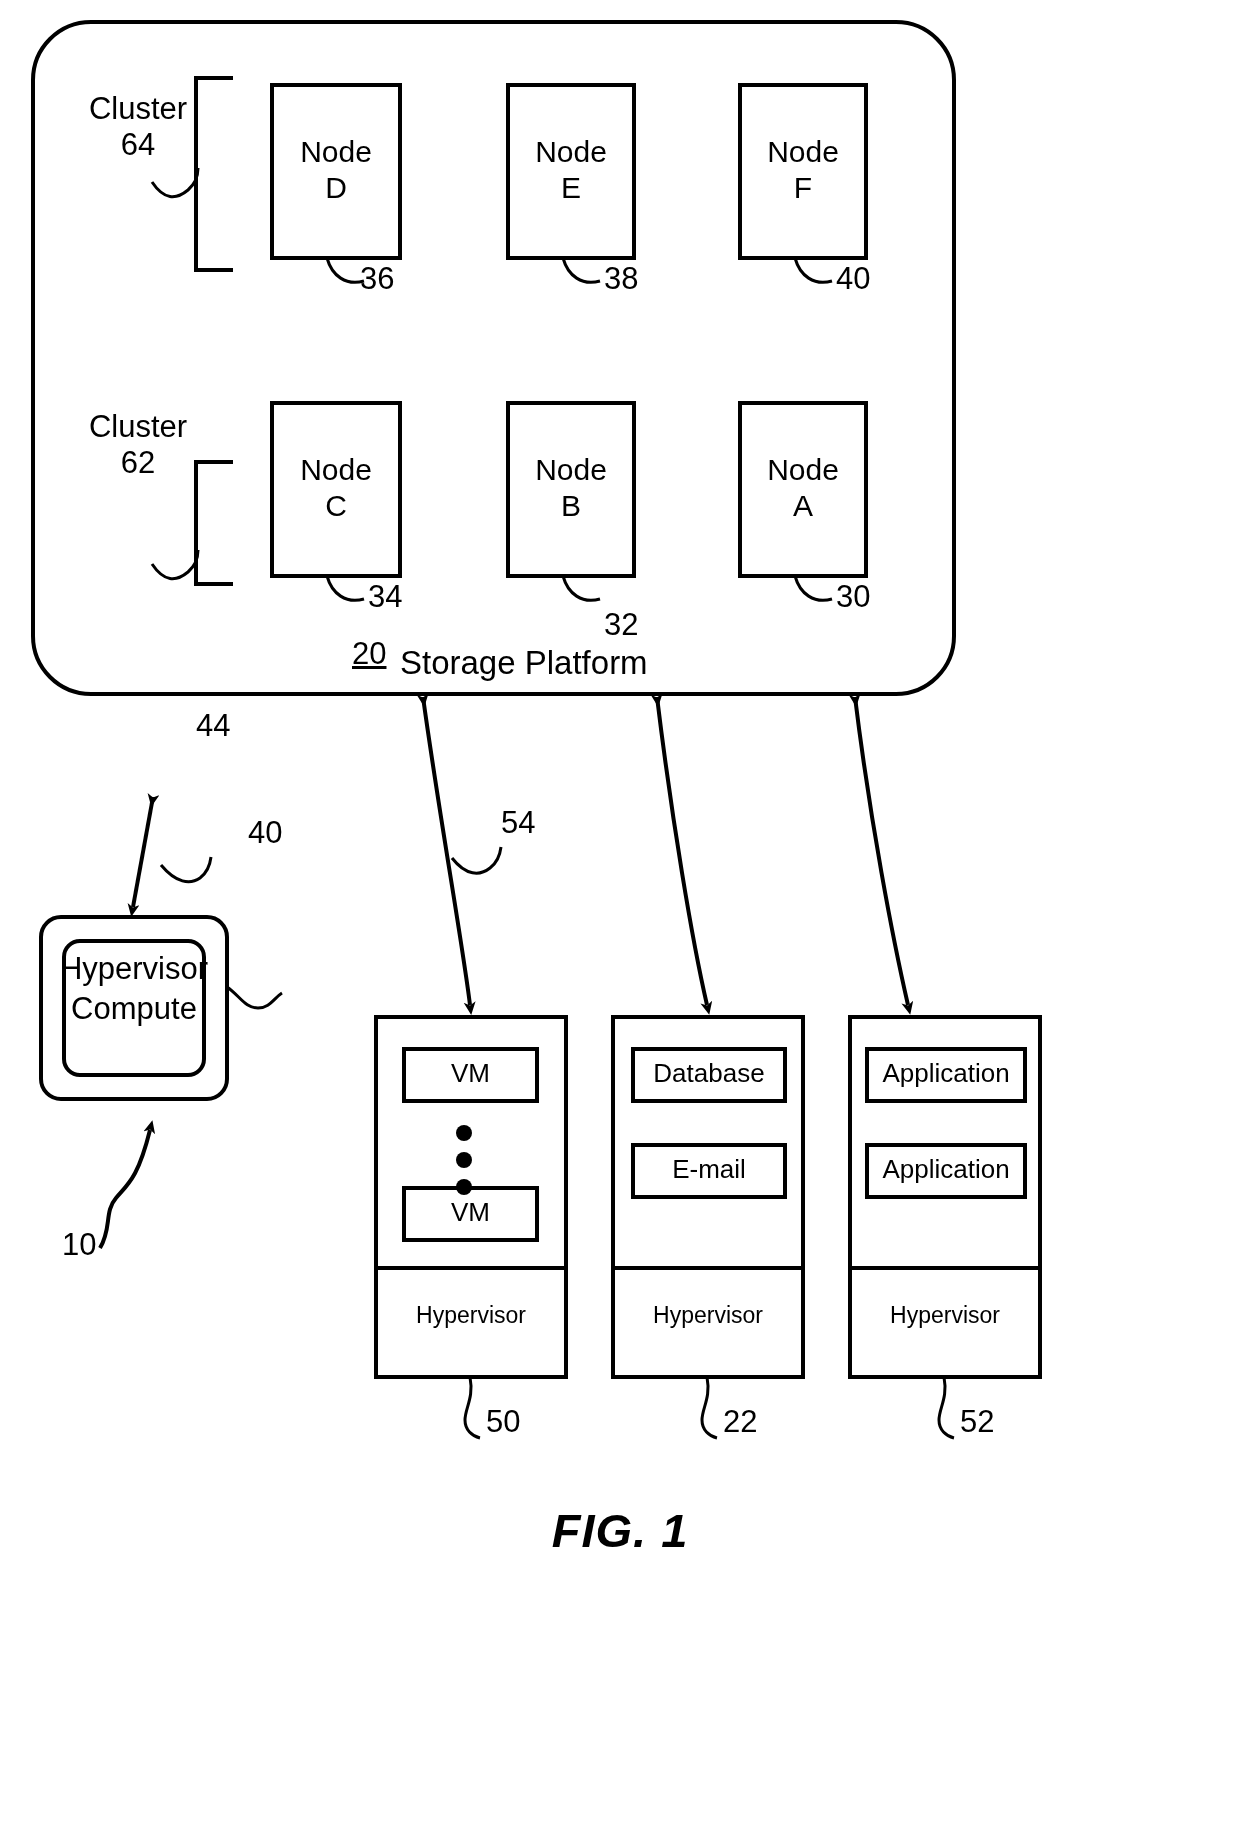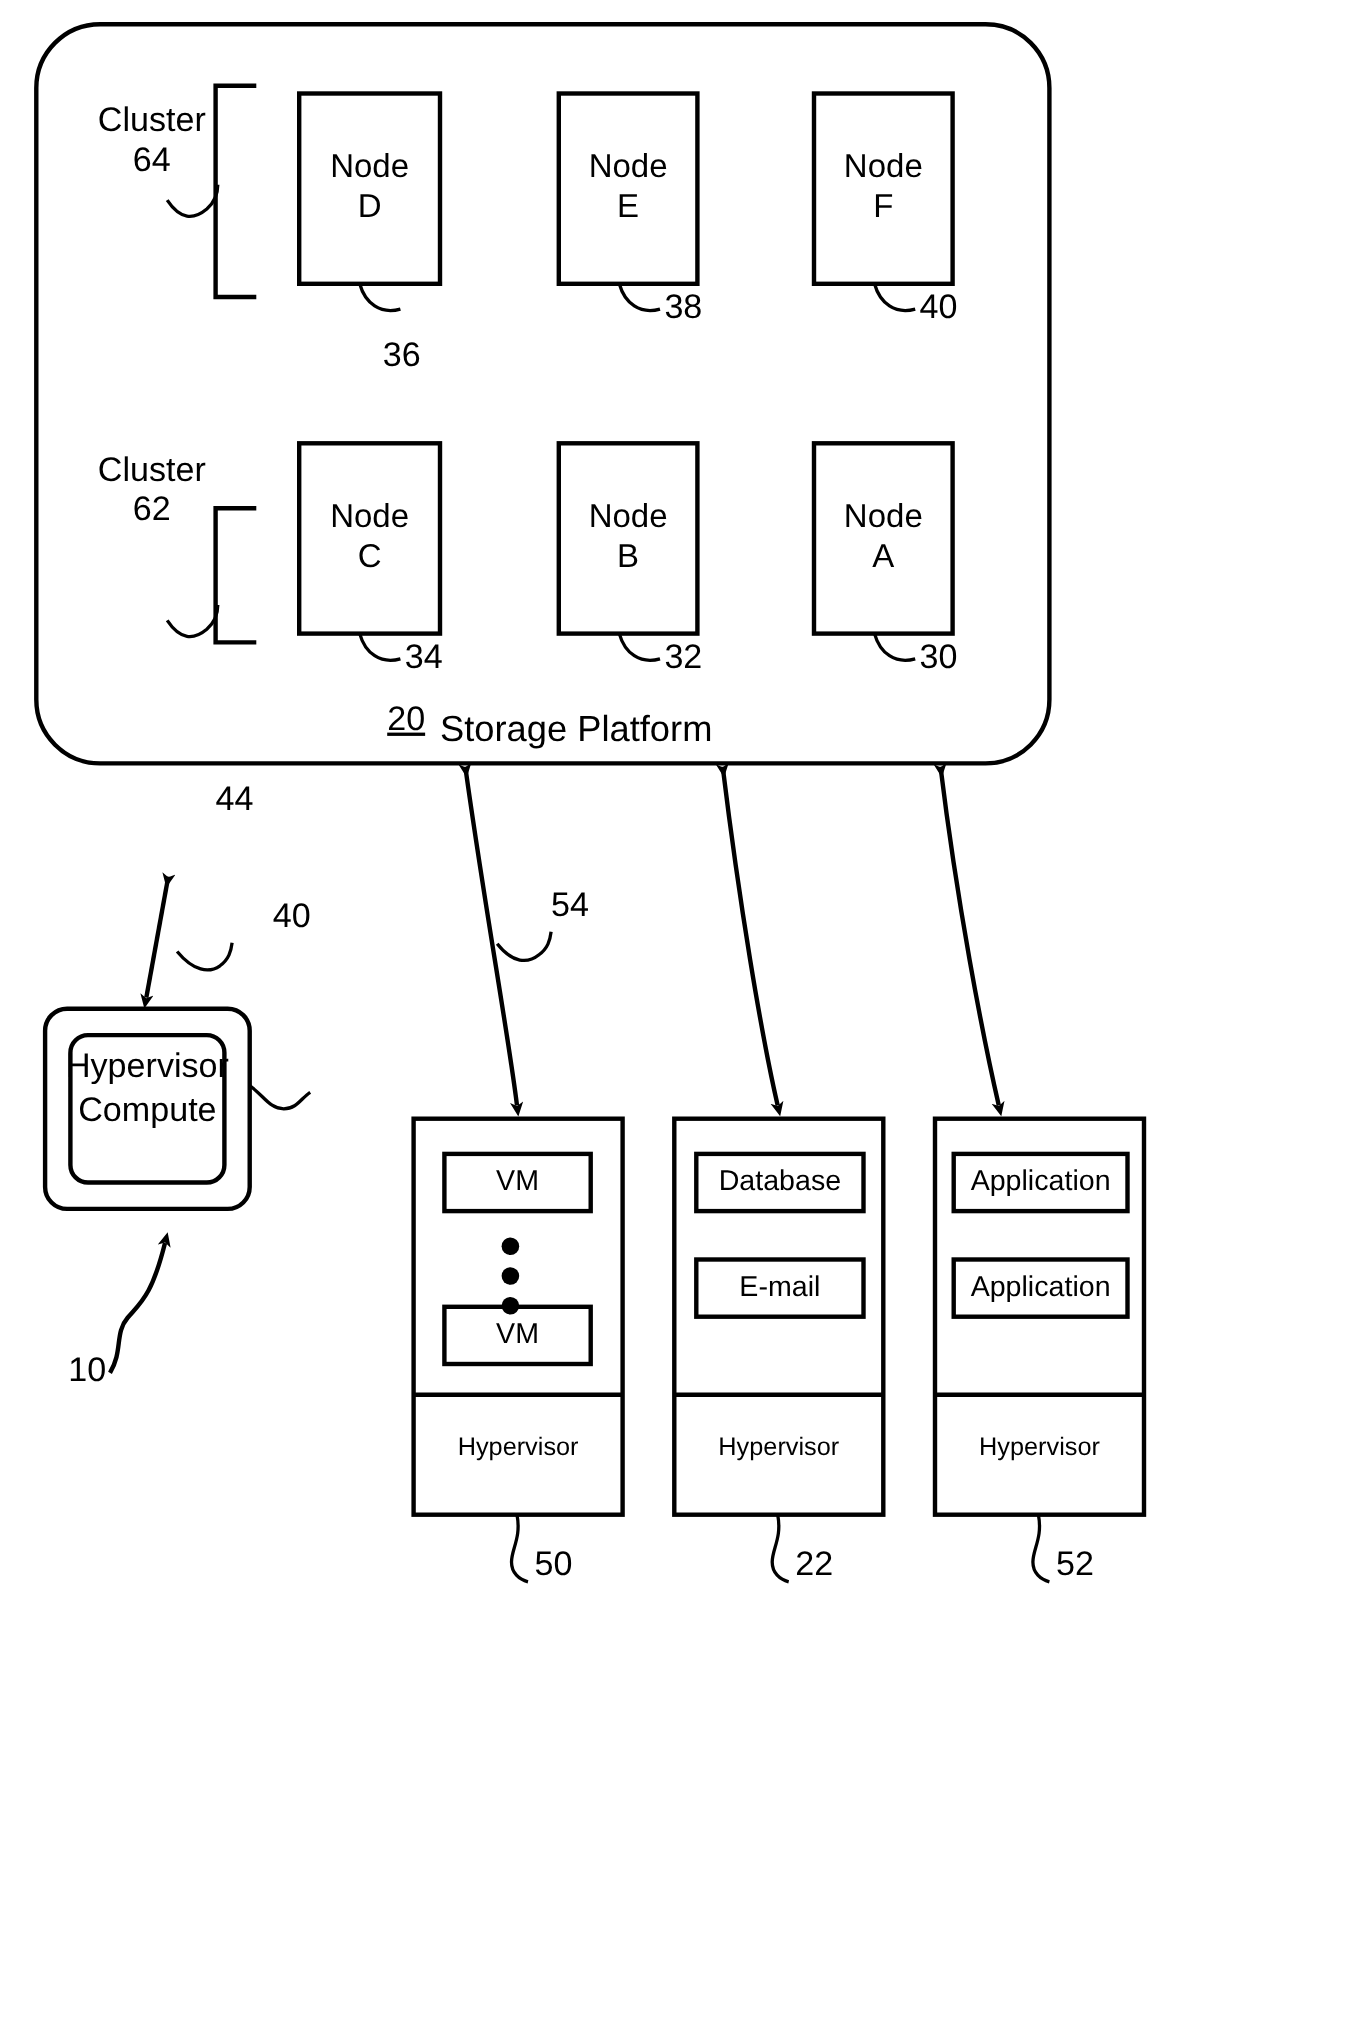--- a/index.html
+++ b/index.html
@@ -118,40 +118,40 @@
     <path d="M944,1377 C948,1398 939,1408 939,1420 C939,1430 946,1436 954,1438" fill="none" stroke="#000" stroke-width="3"></path>
 
     <path d="M100,1248 C112,1228 104,1212 116,1198 C128,1184 138,1178 150,1130" fill="none" stroke="#000" stroke-width="4" marker-end="url(#arrowup)"></path>
   </svg>
 
   <div class="lbl lbl-c t-cluster" style="left:58px; top:92px; width:160px;">Cluster</div>
   <div class="lbl lbl-c t-cluster" style="left:58px; top:128px; width:160px;">64</div>
 
   <div class="lbl lbl-c t-node" style="left:272px; top:136px; width:128px;">Node</div>
   <div class="lbl lbl-c t-node" style="left:272px; top:172px; width:128px;">D</div>
-  <div class="lbl t-ref" style="left:348px; top:262px;margin-top:44px;">36</div>
+  <div class="lbl t-ref" style="left:360px; top:262px;">36</div>
 
   <div class="lbl lbl-c t-node" style="left:508px; top:136px; width:126px;">Node</div>
   <div class="lbl lbl-c t-node" style="left:508px; top:172px; width:126px;">E</div>
   <div class="lbl t-ref" style="left:604px; top:262px;">38</div>
 
   <div class="lbl lbl-c t-node" style="left:740px; top:136px; width:126px;">Node</div>
   <div class="lbl lbl-c t-node" style="left:740px; top:172px; width:126px;">F</div>
   <div class="lbl t-ref" style="left:836px; top:262px;">40</div>
 
   <div class="lbl lbl-c t-cluster" style="left:58px; top:410px; width:160px;">Cluster</div>
   <div class="lbl lbl-c t-cluster" style="left:58px; top:446px; width:160px;">62</div>
 
   <div class="lbl lbl-c t-node" style="left:272px; top:454px; width:128px;">Node</div>
   <div class="lbl lbl-c t-node" style="left:272px; top:490px; width:128px;">C</div>
   <div class="lbl t-ref" style="left:368px; top:580px;">34</div>
 
   <div class="lbl lbl-c t-node" style="left:508px; top:454px; width:126px;">Node</div>
   <div class="lbl lbl-c t-node" style="left:508px; top:490px; width:126px;">B</div>
-  <div class="lbl t-ref" style="left:604px; top:580px;">32</div>
+  <div class="lbl t-ref" style="left:604px; top:608px;">32</div>
 
   <div class="lbl lbl-c t-node" style="left:740px; top:454px; width:126px;">Node</div>
   <div class="lbl lbl-c t-node" style="left:740px; top:490px; width:126px;">A</div>
   <div class="lbl t-ref" style="left:836px; top:580px;">30</div>
 
   <div class="lbl t-20" style="left:352px; top:637px;">20</div>
   <div class="lbl t-plat" style="left:400px; top:645px;">Storage Platform</div>
 
   <div class="lbl t-ref" style="left:196px; top:709px;">44</div>
 
@@ -173,14 +173,15 @@
   <div class="lbl lbl-c t-inner" style="left:633px; top:1155px; width:152px;">E-mail</div>
   <div class="lbl lbl-c t-hyper" style="left:613px; top:1303px; width:190px;">Hypervisor</div>
   <div class="lbl t-ref" style="left:723px; top:1405px;">22</div>
 
   <div class="lbl lbl-c t-inner" style="left:867px; top:1059px; width:158px;">Application</div>
   <div class="lbl lbl-c t-inner" style="left:867px; top:1155px; width:158px;">Application</div>
   <div class="lbl lbl-c t-hyper" style="left:850px; top:1303px; width:190px;">Hypervisor</div>
   <div class="lbl t-ref" style="left:960px; top:1405px;">52</div>
 
 
+  <div class="lbl lbl-c t-fig" style="left:420px; top:1506px; width:400px;">FIG. 1</div>
 
 </div>
 
 </body></html>

